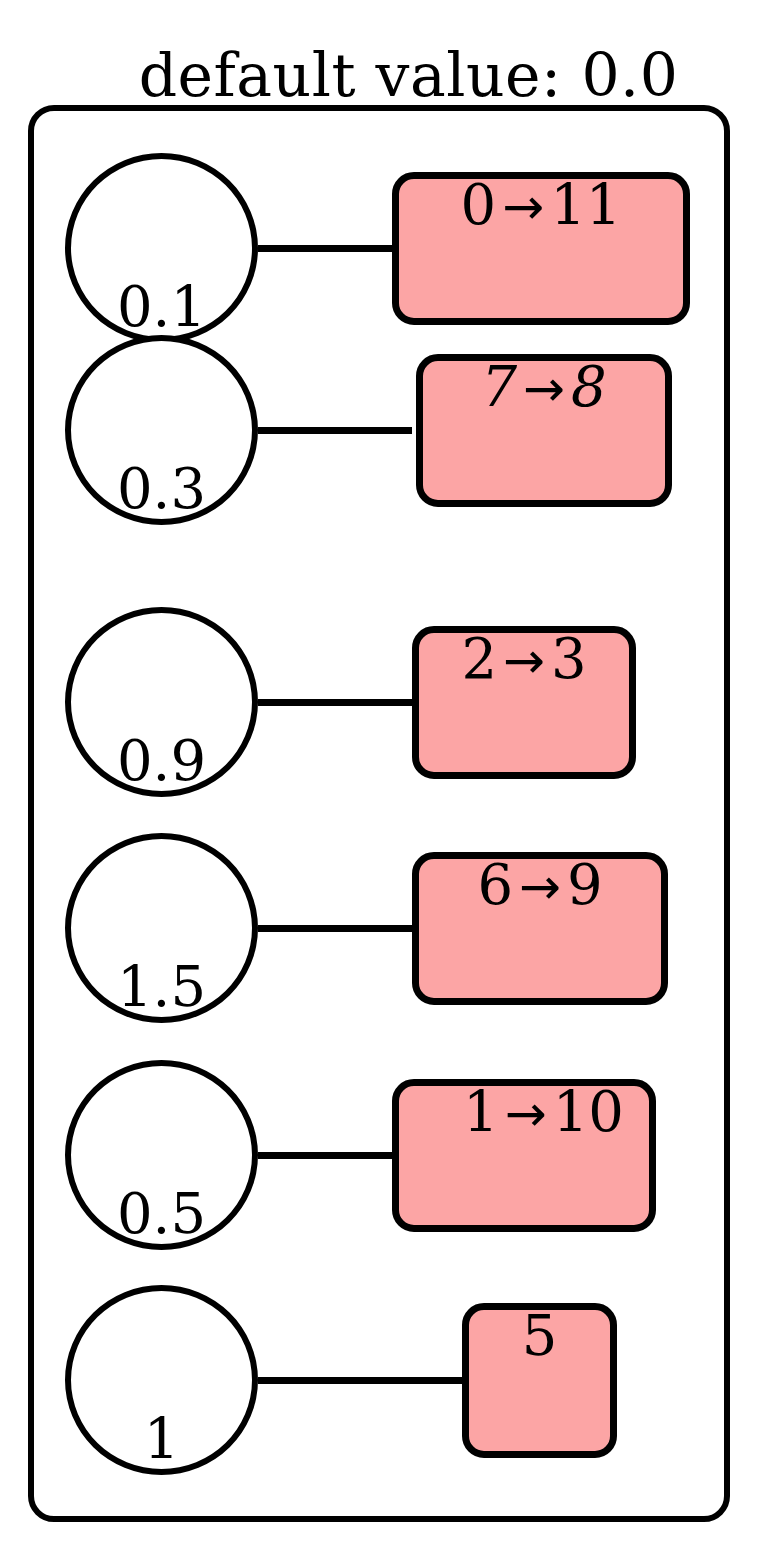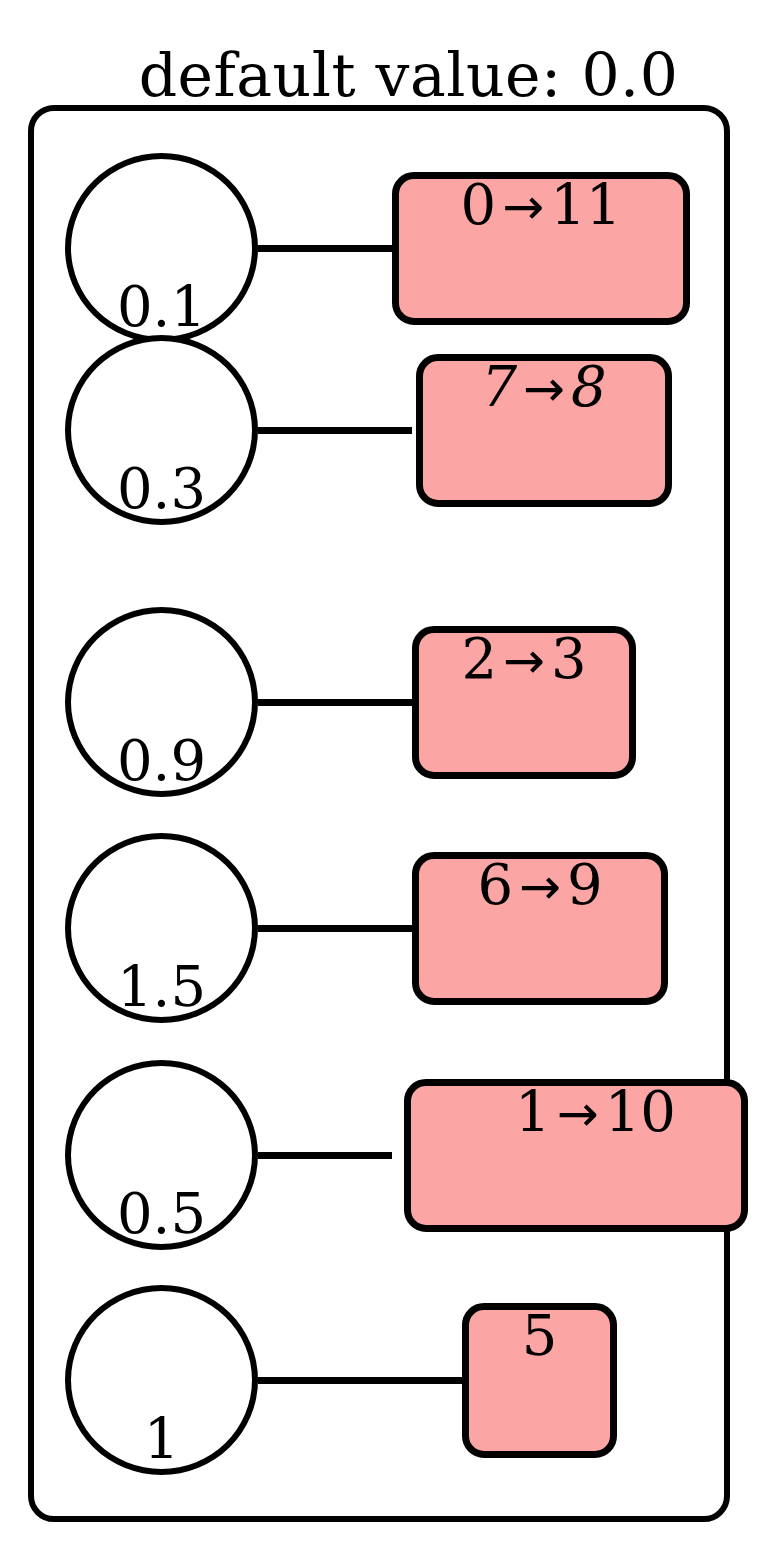--- a/index.html
+++ b/index.html
@@ -158,21 +158,21 @@
         <div class="connector" style="left: 258px; width: 154px;"></div>
         <div class="value-node" style="left: 412px; width: 256px; height: 153px; top: -76.5px;">
           <span class="value-label"><span>6</span><span class="arrow-glyph">→</span><span>9</span></span>
         </div>
       </div>
       <div class="pair-row" style="top: 1155px;">
         <div class="key-node">
           <span class="key-label">0.5</span>
         </div>
         <div class="connector" style="left: 258px; width: 134px;"></div>
-        <div class="value-node" style="left: 404px; width: 344px; height: 153px; top: -76.5px; padding-left: 39px;">
+        <div class="value-node" style="left: 392px; width: 264px; height: 153px; top: -76.5px; padding-left: 39px;">
           <span class="value-label"><span>1</span><span class="arrow-glyph">→</span><span>10</span></span>
         </div>
       </div>
       <div class="pair-row" style="top: 1380px;">
         <div class="key-node">
           <span class="key-label">1</span>
         </div>
         <div class="connector" style="left: 258px; width: 204px;"></div>
         <div class="value-node" style="left: 462px; width: 155px; height: 155px; top: -77.5px;">
           <span class="value-label"><span>5</span></span>

